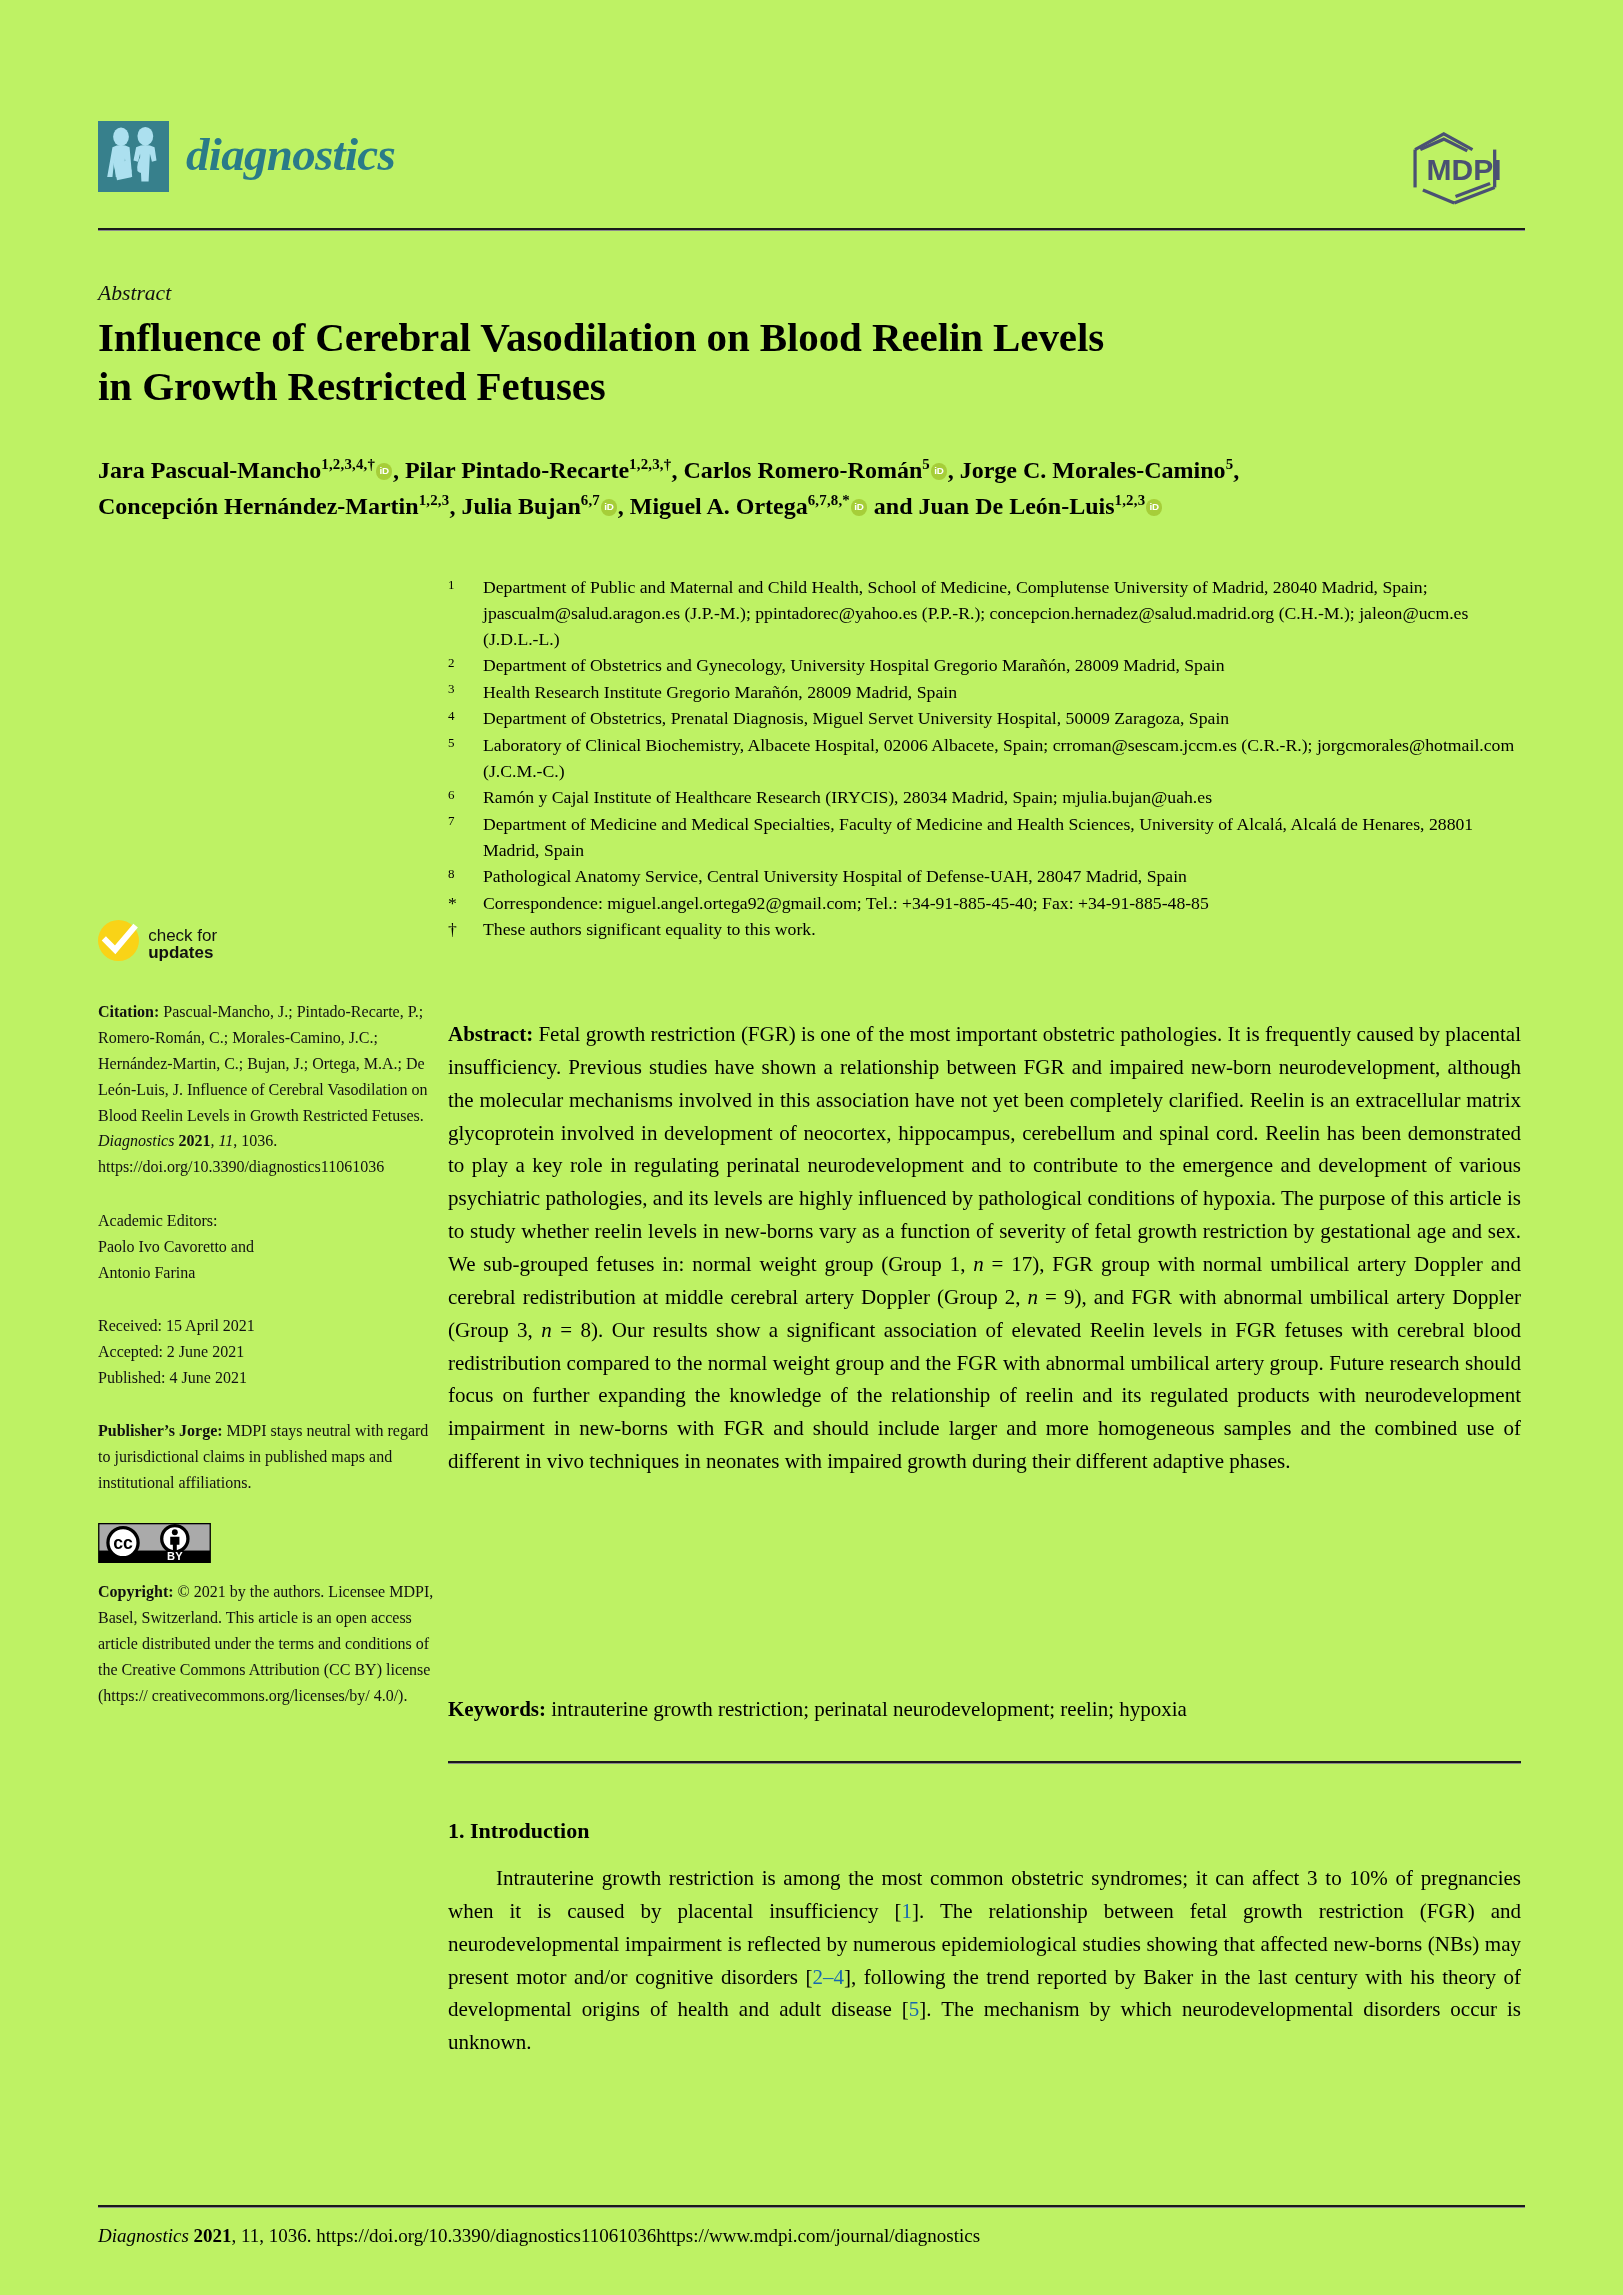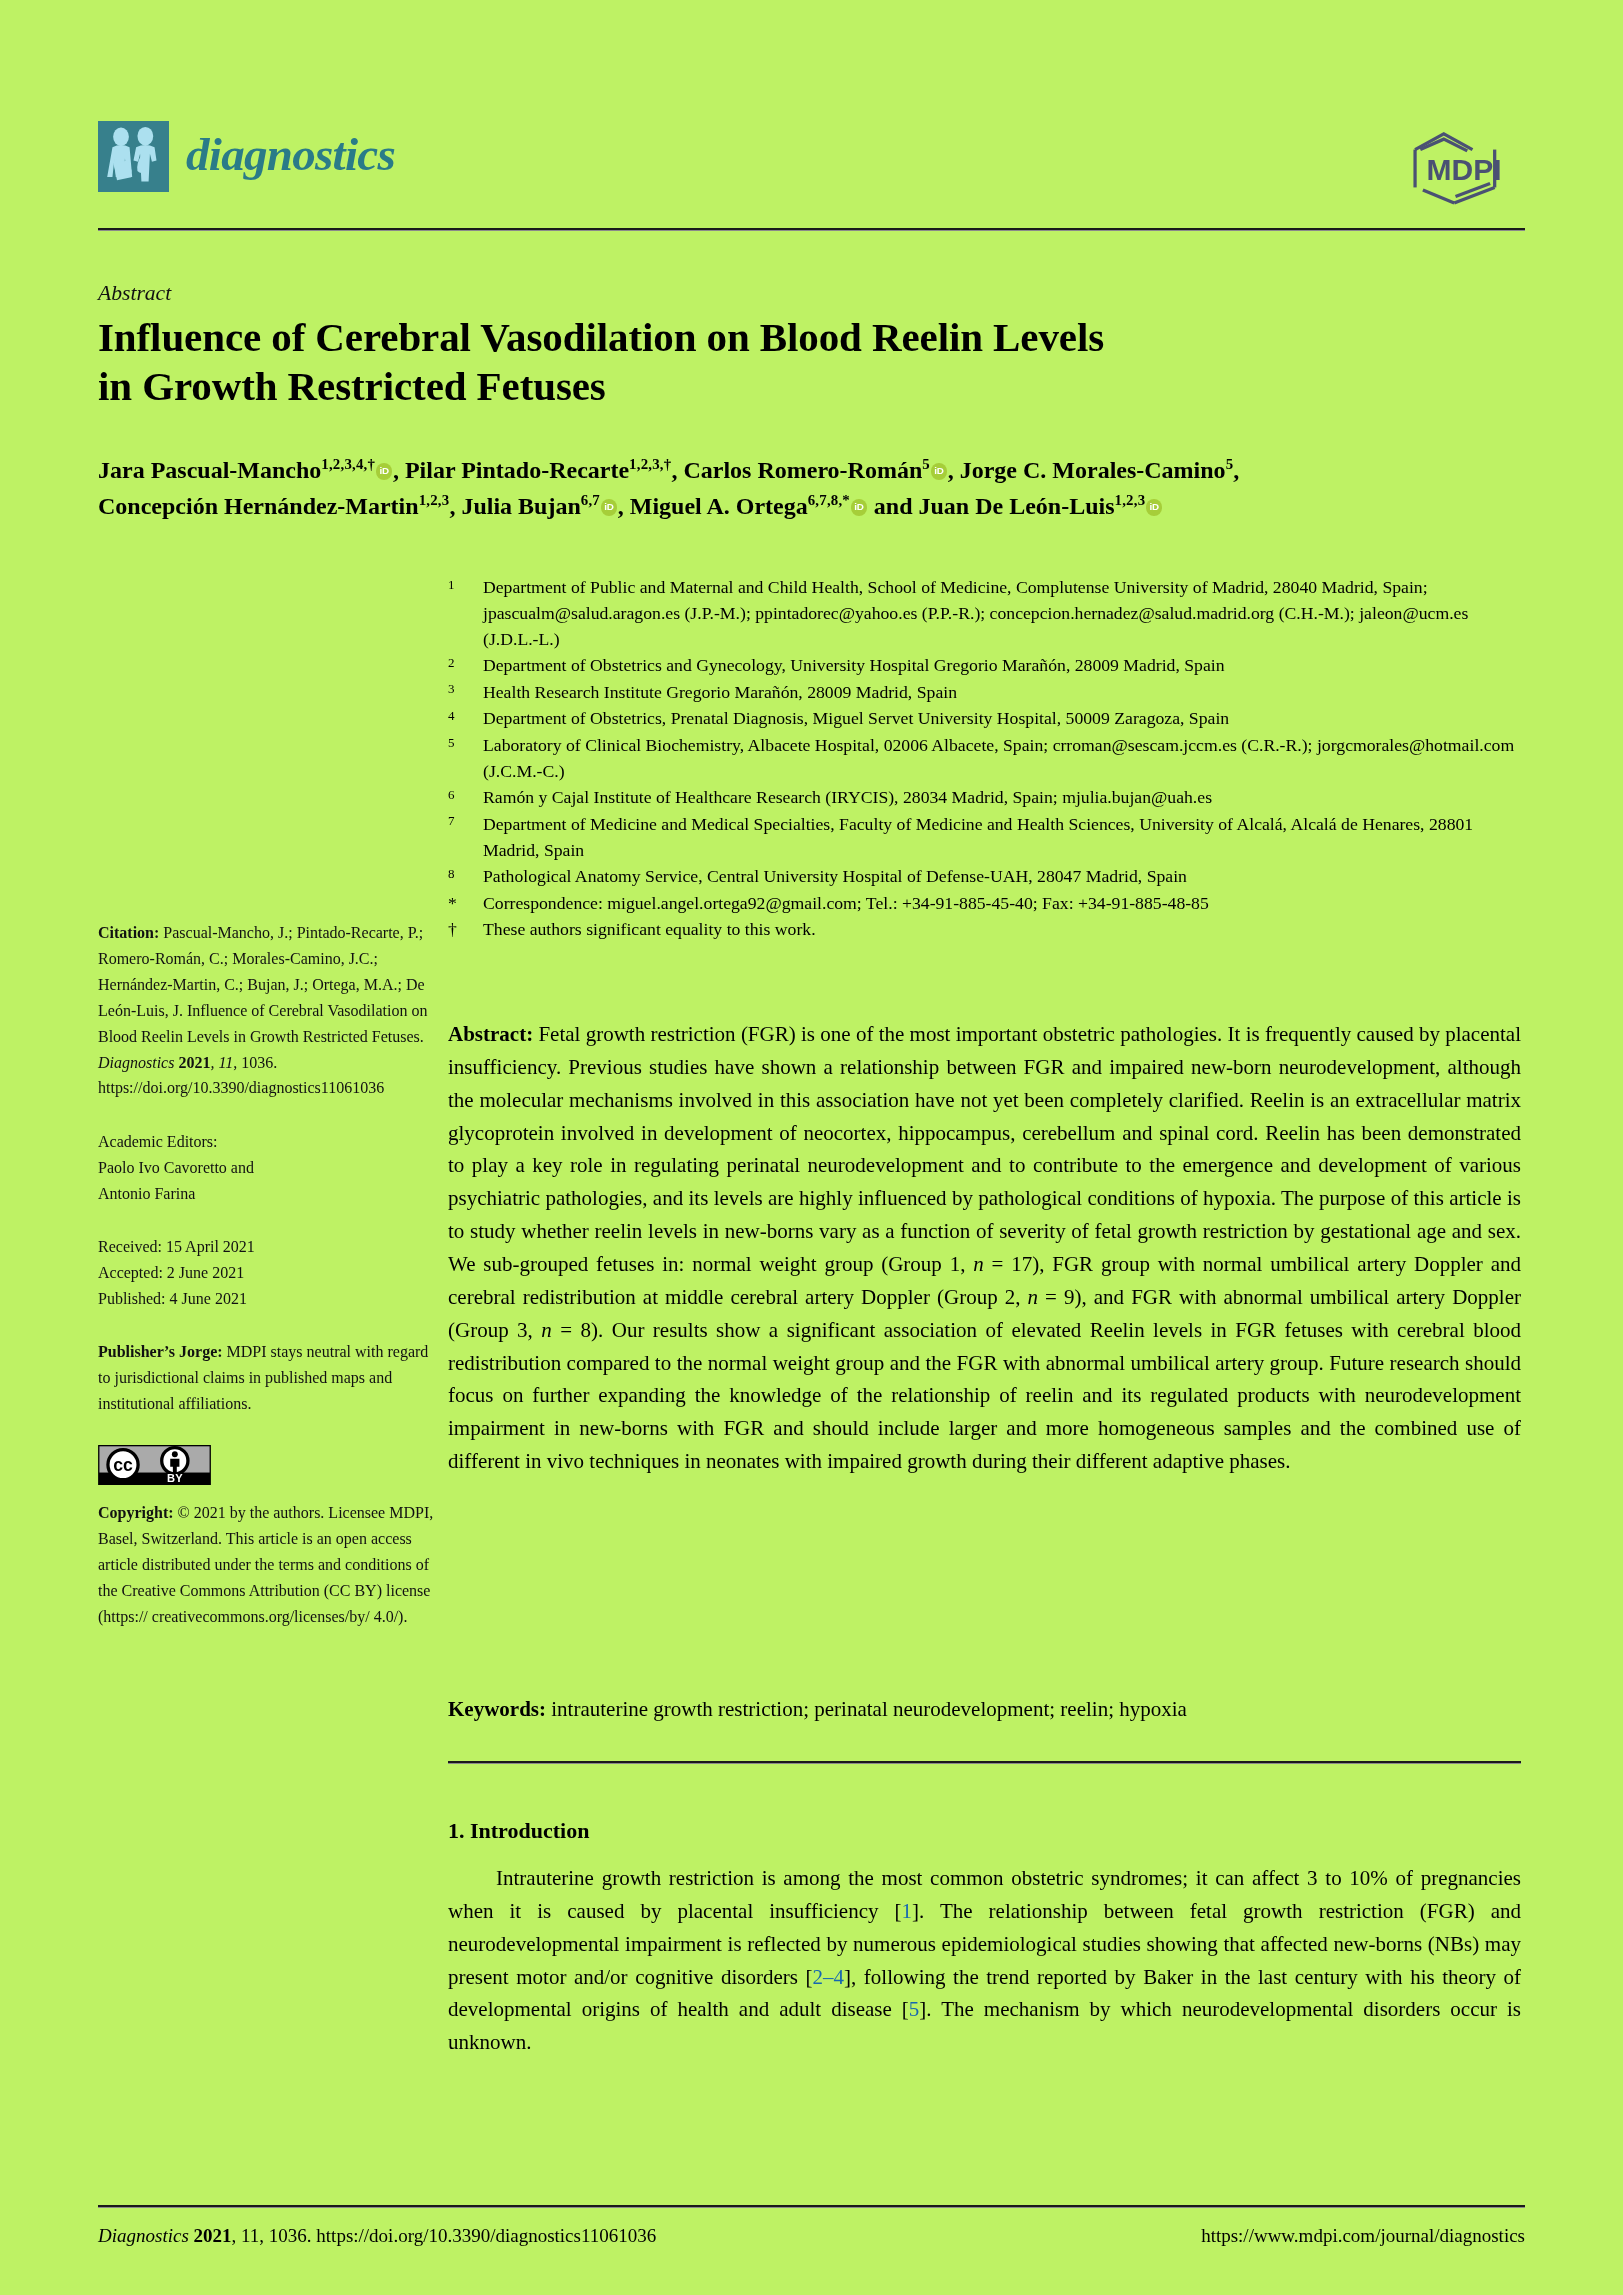--- a/index.html
+++ b/index.html
@@ -253,21 +253,20 @@
     border-top: 2px solid #1a1a1a;
     border-bottom: 0.7px solid #8a8a8a;
   }
   .footer {
     position: absolute;
     left: 98px;
     top: 2225px;
     width: 1427px;
     font-size: 19px;
     display: flex;
-    justify-content: space-between;
   }
   .footer i { font-style: italic; }
   .footer b { font-weight: 700; }
 </style>
 </head>
 <body>
 
 <div class="page">
 
   <div class="header">
@@ -357,20 +356,32 @@
       <span class="aff-text">Correspondence: miguel.angel.ortega92@gmail.com; Tel.: +34-91-885-45-40; Fax: +34-91-885-48-85</span>
     </div>
     <div class="aff-row">
       <span class="aff-marker sym">†</span>
       <span class="aff-text">These authors significant equality to this work.</span>
     </div>
   </div>
 
   <div class="sidebar">
 
+    <div class="check-updates">
+      <span class="cu-circle">
+        <svg width="41" height="41" viewBox="0 0 62 62" aria-hidden="true">
+          <circle cx="31" cy="31" r="31" fill="#f9d317"></circle>
+          <path d="M12 31 L26 45 L54 12" fill="none" stroke="#ffffff" stroke-width="9" stroke-linecap="square" stroke-linejoin="miter"></path>
+        </svg>
+      </span>
+      <span class="cu-text">
+        <span class="l1">check for</span>
+        <span class="l2">updates</span>
+      </span>
+    </div>
 
     <div class="sb-block">
       <b>Citation:</b>
       <span>Pascual-Mancho, J.; Pintado-Recarte, P.; Romero-Román, C.; Morales-Camino, J.C.; Hernández-Martin, C.; Bujan, J.; Ortega, M.A.; De León-Luis, J.</span>
       <span>Influence of Cerebral Vasodilation on Blood Reelin Levels in Growth Restricted Fetuses.</span>
       <i>Diagnostics</i>
       <b>2021</b><i>,</i>
       <i>11</i><span>, 1036.</span>
       <span>https://doi.org/10.3390/diagnostics11061036</span>
     </div>

